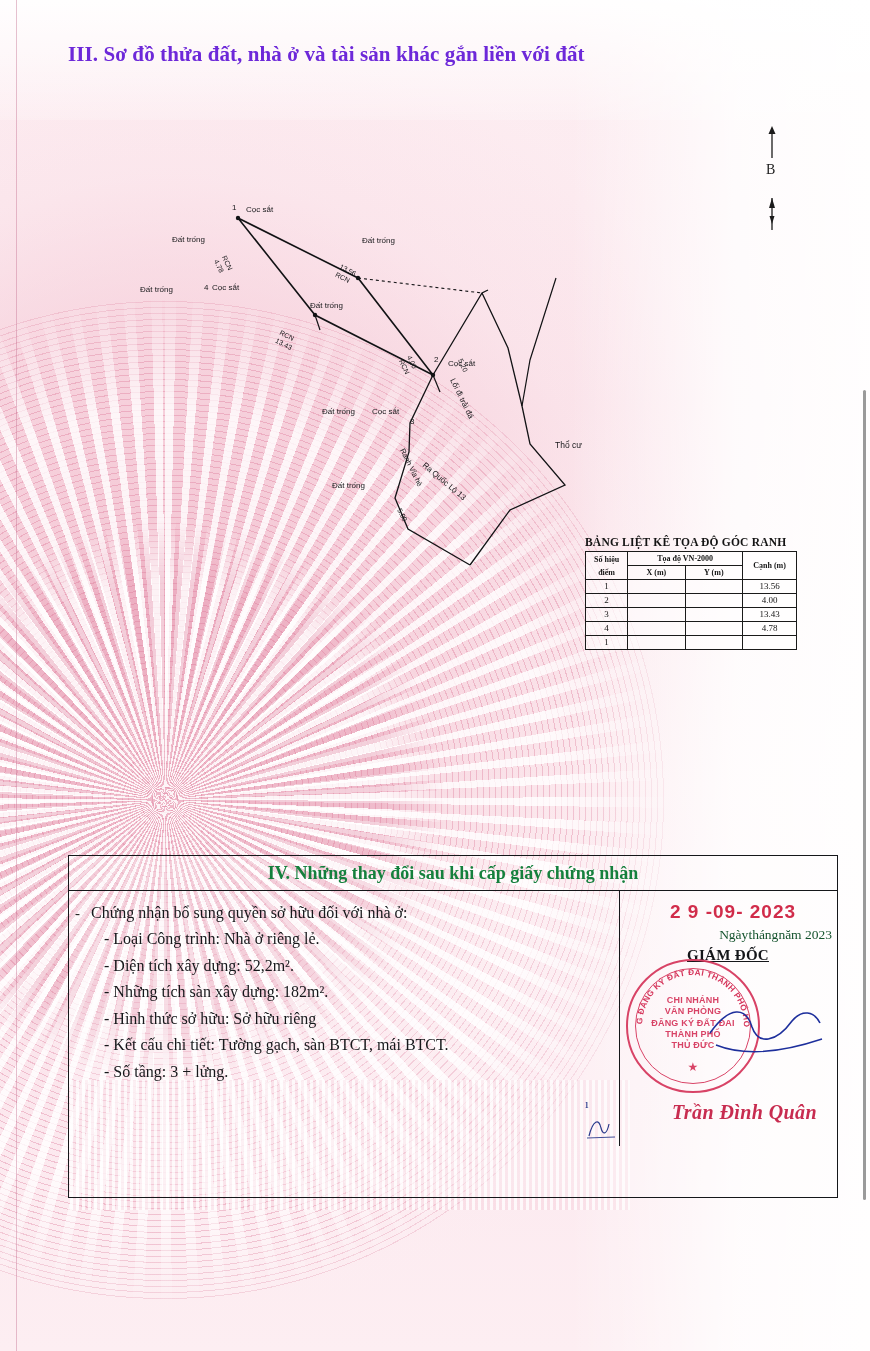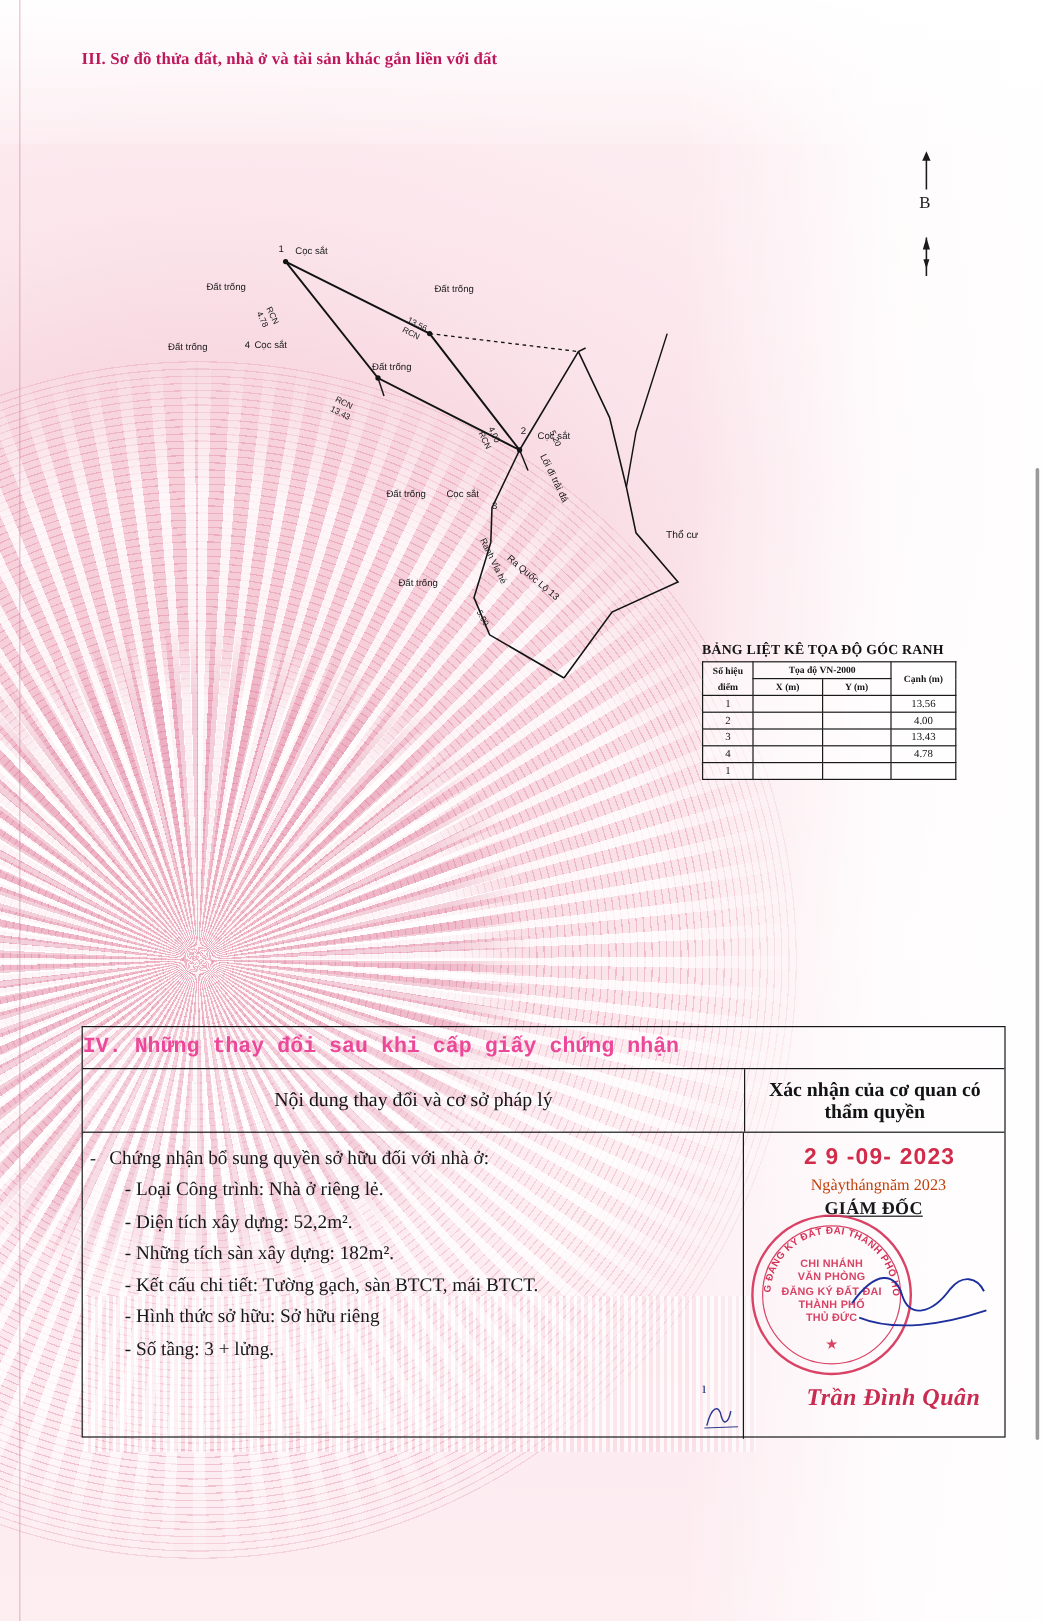--- a/index.html
+++ b/index.html
@@ -114,23 +114,23 @@
   #content {
     position: absolute;
     inset: 0;
     z-index: 2;
   }
 
   .section-title {
     position: absolute;
     left: 68px;
     top: 42px;
-    font-size: 14px;
-    font-weight: bold;
-    color: #be185d;
+    font-size: 21px;
+    font-weight: bold;
+    color: #6d28d9;
     letter-spacing: .1px;
   }
 
   
   .north {
     position: absolute;
     left: 758px;
     top: 120px;
     width: 40px;
     height: 120px;
@@ -202,25 +202,25 @@
     top: 855px;
     width: 770px;
     height: 343px;
     border: 1.4px solid #15171a;
     box-sizing: border-box;
     background: rgba(255,255,255,0.25);
   }
   .sec4-title {
     height: 34px;
     line-height: 34px;
+    text-align: center;
     font-size: 18px;
     font-weight: bold;
-    color: #ec4899;
+    color: #15803d;
     border-bottom: 1.2px solid #15171a;
-    font-family: Liberation Mono, monospace;
   }
   .sec4-head {
     display: flex;
     height: 52px;
     border-bottom: 1.2px solid #15171a;
   }
   .sec4-head .left {
     flex: 0 0 551px;
     border-right: 1.2px solid #15171a;
     display: flex;
@@ -297,23 +297,23 @@
     color: #d12c4a;
     letter-spacing: 1px;
     text-align: center;
   }
   .date-sub {
     position: absolute;
     left: 12px;
     top: 36px;
     width: 200px;
     display: flex;
-    justify-content: center;
+    justify-content: flex-end;
     font-size: 13.5px;
-    color: #c2410c;
+    color: #14532d;
     font-family: "Liberation Serif", serif;
   }
   .giamdoc {
     position: absolute;
     left: 0;
     top: 56px;
     width: 216px;
     text-align: center;
     font-size: 15px;
     font-weight: bold;
@@ -535,37 +535,31 @@
           <td class="val"></td>
           <td class="val"></td>
         </tr>
       </tbody>
     </table>
   </div>
 
   <div class="sec4">
     <div class="sec4-title">IV. Những thay đổi sau khi cấp giấy chứng nhận</div>
 
-    <div class="sec4-head">
-      <div class="left">Nội dung thay đổi và cơ sở pháp lý</div>
-      <div class="right">
-        <span>Xác nhận của cơ quan có thẩm quyền</span>
-      </div>
-    </div>
 
     <div class="sec4-body">
       <div class="left">
         <span class="dash-mark">-</span>
         <div class="lines">
           <p class="first">Chứng nhận bổ sung quyền sở hữu đối với nhà ở:</p>
           <p class="item">- Loại Công trình: Nhà ở riêng lẻ.</p>
           <p class="item">- Diện tích xây dựng: 52,2m².</p>
           <p class="item">- Những tích sàn xây dựng: 182m².</p>
+          <p class="item">- Hình thức sở hữu: Sở hữu riêng</p>
           <p class="item">- Kết cấu chi tiết: Tường gạch, sàn BTCT, mái BTCT.</p>
-          <p class="item">- Hình thức sở hữu: Sở hữu riêng</p>
           <p class="item">- Số tầng: 3 + lửng.</p>
         </div>
         <div class="pen-mark">ı</div>
         <div class="pen-squiggle">
           <svg width="34" height="26" viewBox="0 0 34 26">
             <path d="M4 22 C8 6, 14 4, 16 14 C18 22, 22 20, 24 10" fill="none" stroke="#2b3a8c" stroke-width="1.2"></path>
             <path d="M2 24 L30 23" fill="none" stroke="#2b3a8c" stroke-width="0.9"></path>
           </svg>
         </div>
       </div>

